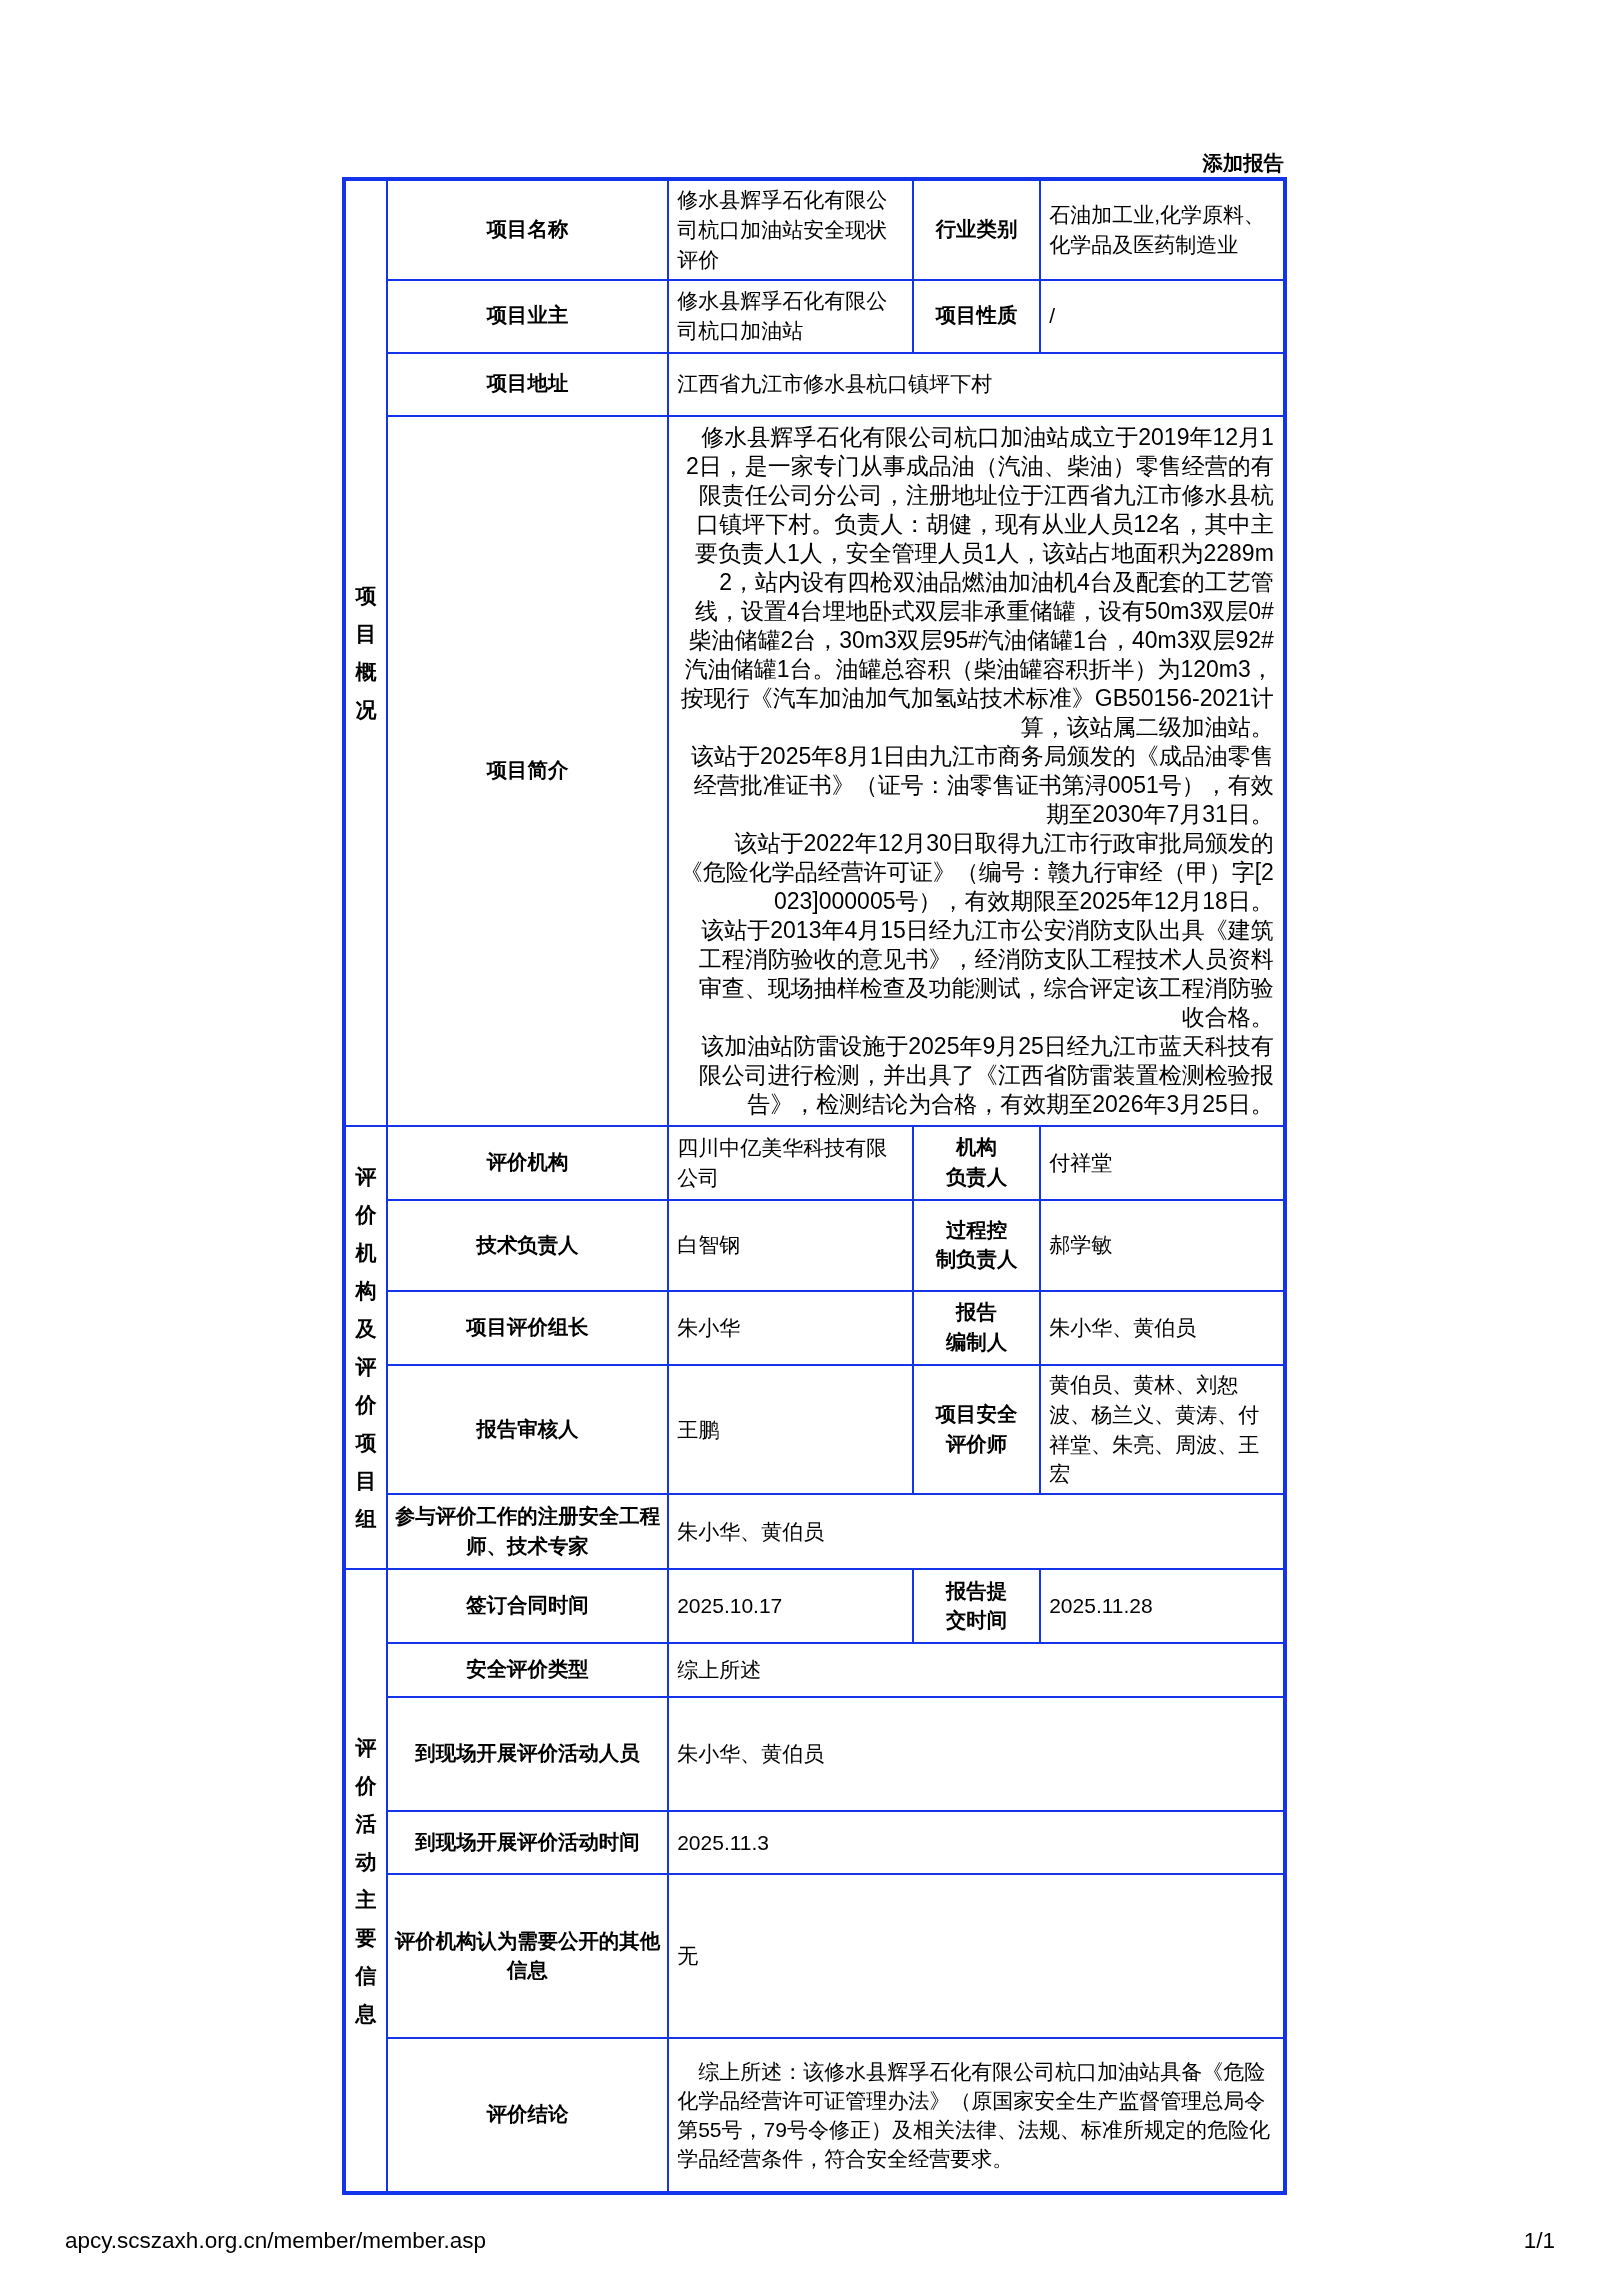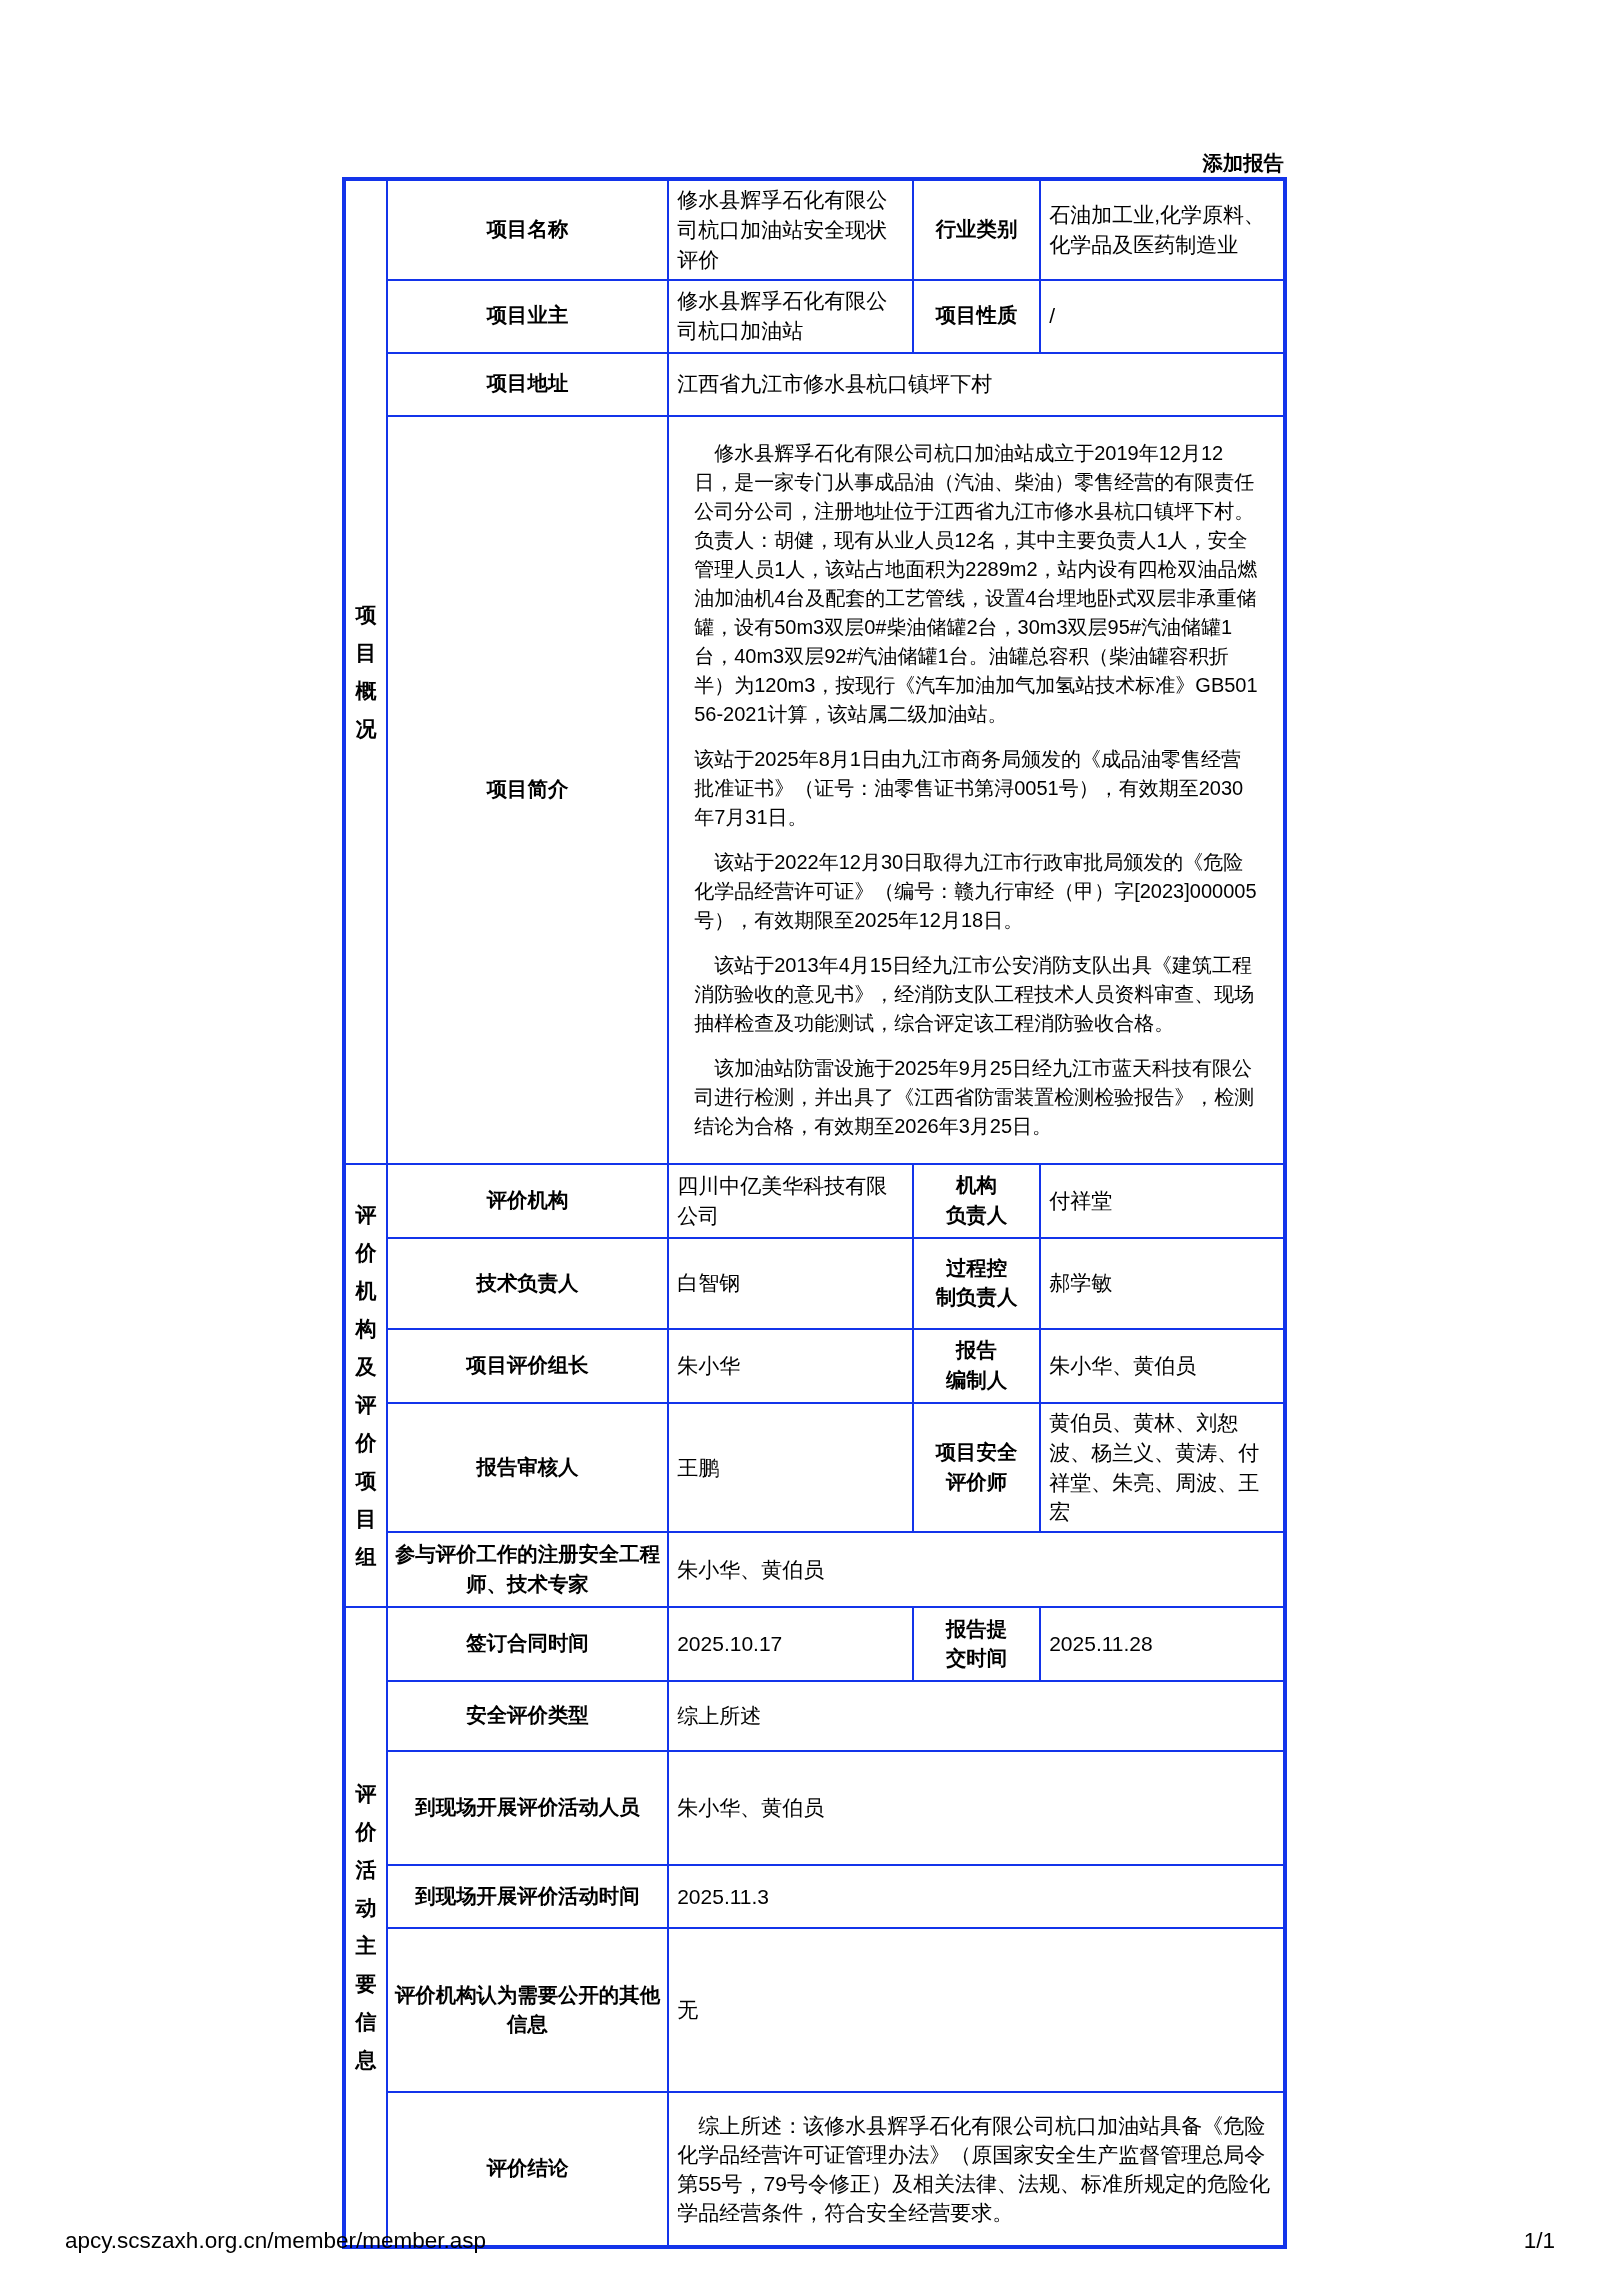--- a/index.html
+++ b/index.html
@@ -33,22 +33,22 @@
   td.lbl{
     font-weight:bold; font-size:20.4px; text-align:center;
     white-space:pre-line; line-height:1.45; padding:2px 6.1px;
   }
   td.val{
     font-size:21px; text-align:left; padding:4.1px 8.2px;
     line-height:1.42; word-break:break-all;
   }
   td.intro-cell{ padding:6.1px 9.2px; }
   .intro-cell p{
-    margin:16px; font-size:20px; line-height:29px;
-    white-space:pre-wrap; word-break:break-all;
+    margin:0; font-size:23px; line-height:29px;
+    white-space:pre-wrap; word-break:break-all;text-align:right;
   }
   .footer-url{ position:absolute; left:65px; top:2228px; font-size:22.5px; }
   .footer-page{ position:absolute; right:67px; top:2228px; font-size:22.5px; }
 </style>
 </head>
 <body>
 
 <div class="page">
 
 
@@ -127,21 +127,21 @@
     </tr>
 
     <tr style="height:74px">
       <td class="sec" rowspan="6">评价活动主要信息</td>
       <td class="lbl">签订合同时间</td>
       <td class="val">2025.10.17</td>
       <td class="lbl">报告提
 交时间</td>
       <td class="val">2025.11.28</td>
     </tr>
-    <tr style="height:70px">
+    <tr style="height:54px">
       <td class="lbl">安全评价类型</td>
       <td class="val" colspan="3">综上所述</td>
     </tr>
     <tr style="height:114px">
       <td class="lbl">到现场开展评价活动人员</td>
       <td class="val" colspan="3">朱小华、黄伯员</td>
     </tr>
     <tr style="height:63px">
       <td class="lbl">到现场开展评价活动时间</td>
       <td class="val" colspan="3">2025.11.3</td>

